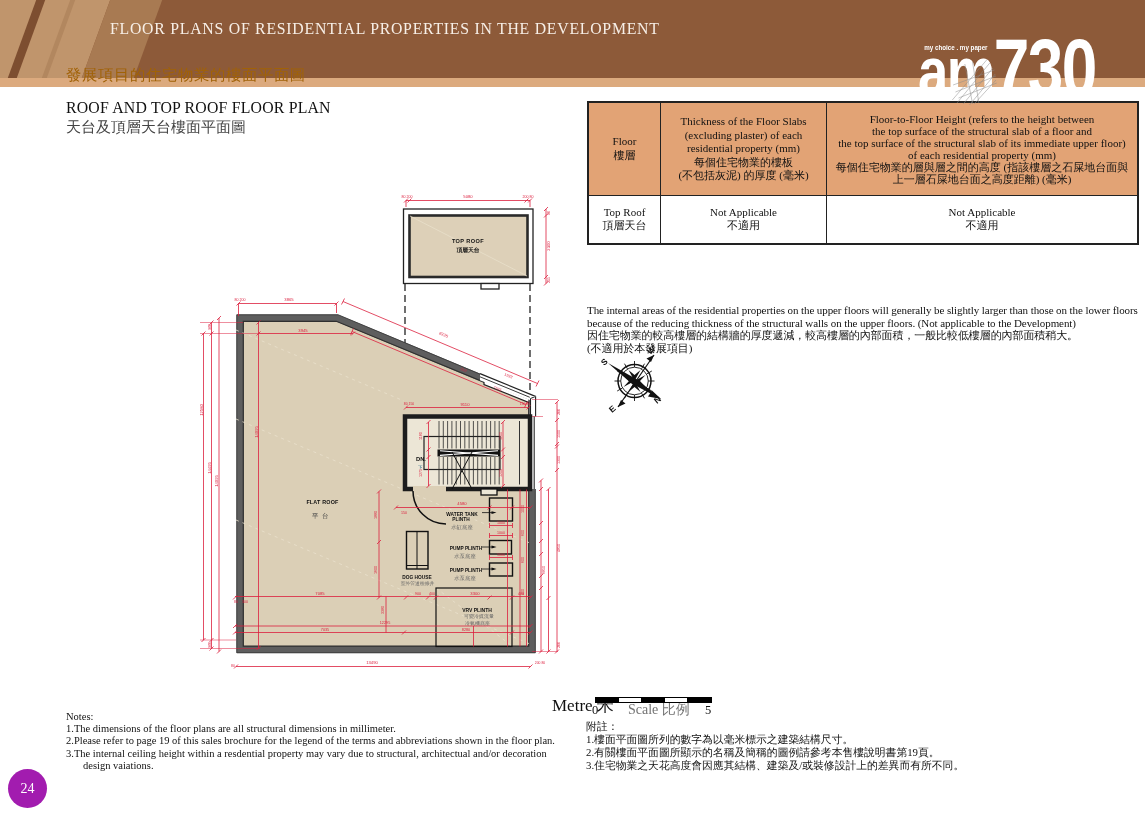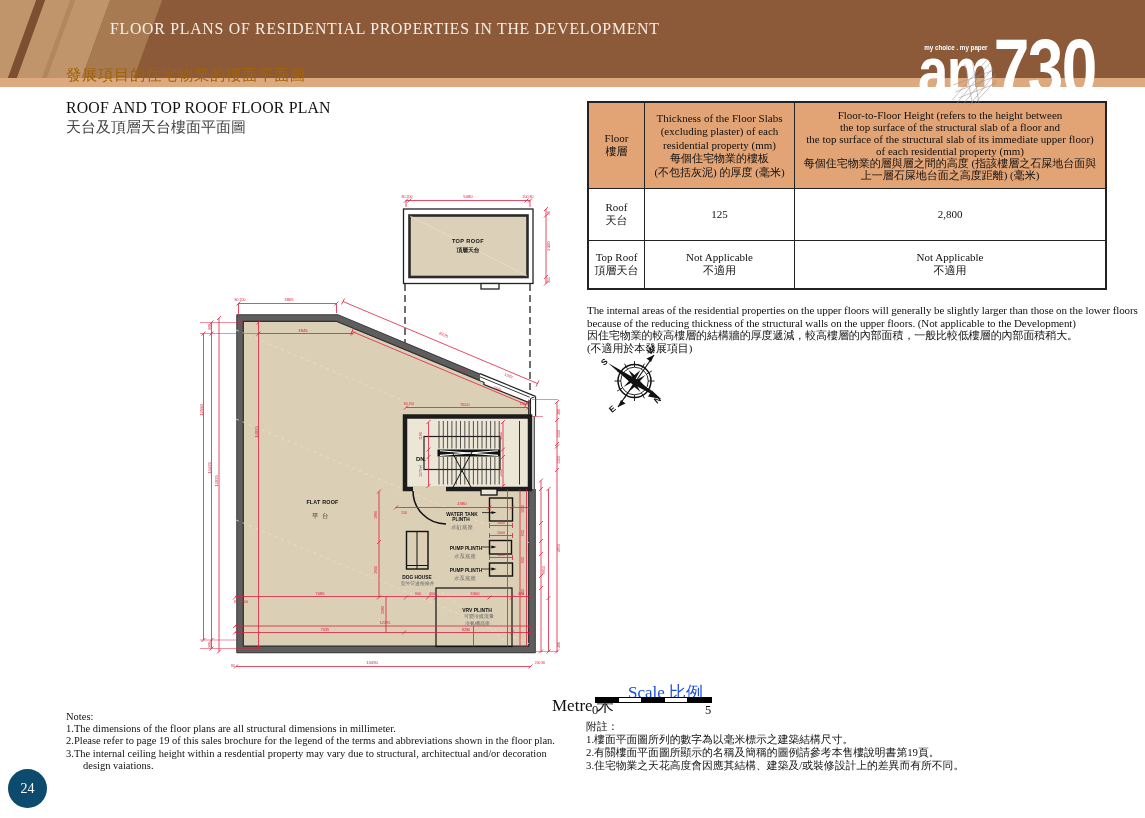--- a/index.html
+++ b/index.html
@@ -46,28 +46,23 @@
   </g>
 </svg>
 
 <div class="abs" style="left:66px;top:99px;font-size:15.8px;font-weight:normal;color:#111;letter-spacing:0.2px;">ROOF AND TOP ROOF FLOOR PLAN</div>
 
 <div class="abs" style="left:66px;top:118px;font-size:15px;color:#444;">天台及頂層天台樓面平面圖</div>
 
 <table class="abs" style="left:587px;top:101px;width:500px;table-layout:fixed;border-collapse:collapse;border:2px solid #222;font-size:11px;color:#111;text-align:center;">
   <tbody>
       <tr style="background:#e2a375;height:86px;">
-    <td style="border:1px solid #222;width:55px;line-height:13.5px;padding:0;">Floor<br>樓層</td>
-    <td style="border:1px solid #222;width:141px;line-height:13.5px;padding:4px;">Thickness of the Floor Slabs<br>(excluding plaster) of each<br>residential property (mm)<br>每個住宅物業的樓板<br>(不包括灰泥) 的厚度 (毫米)</td>
+    <td style="border:1px solid #222;width:55px;line-height:13.5px;padding:8px;">Floor<br>樓層</td>
+    <td style="border:1px solid #222;width:141px;line-height:13.5px;padding:12px;">Thickness of the Floor Slabs<br>(excluding plaster) of each<br>residential property (mm)<br>每個住宅物業的樓板<br>(不包括灰泥) 的厚度 (毫米)</td>
     <td style="border:1px solid #222;width:302px;line-height:12px;padding:4px;">Floor-to-Floor Height (refers to the height between<br>the top surface of the structural slab of a floor and<br>the top surface of the structural slab of its immediate upper floor)<br>of each residential property (mm)<br>每個住宅物業的層與層之間的高度 (指該樓層之石屎地台面與<br>上一層石屎地台面之高度距離) (毫米)</td>
-  </tr>
-  <tr style="height:52px;">
-    <td style="border:1px solid #222;line-height:13.5px;padding:0;">Roof<br>天台</td>
-    <td style="border:1px solid #222;padding:0;">125</td>
-    <td style="border:1px solid #222;padding:0;">2,800</td>
   </tr>
   <tr style="height:49px;">
     <td style="border:1px solid #222;line-height:13.5px;padding:0;">Top Roof<br>頂層天台</td>
     <td style="border:1px solid #222;line-height:13.5px;padding:0;">Not Applicable<br>不適用</td>
     <td style="border:1px solid #222;line-height:13.5px;padding:0;">Not Applicable<br>不適用</td>
   </tr>
 </tbody>
   </table>
 
 <div class="abs" style="left:587px;top:304px;font-size:11px;letter-spacing:-0.09px;line-height:12.6px;color:#111;white-space:nowrap;">
@@ -444,21 +439,21 @@
   <line x1="654" y1="355" x2="618" y2="407" stroke="#111" stroke-width="1.2"></line>
   <polygon points="654,355 646.5,358.5 651,362" fill="#111"></polygon>
   <polygon points="618,407 625.5,403.5 621,400" fill="#111"></polygon>
 
   <text x="604" y="366" font-size="8.5" font-weight="bold" fill="#111" transform="rotate(-40 604 366)">S</text>
   <text x="657" y="404" font-size="8.5" font-weight="bold" fill="#111" transform="rotate(-40 657 404)">N</text>
   <text x="650" y="355" font-size="8.5" font-weight="bold" fill="#111" transform="rotate(-40 650 355)">W</text>
   <text x="612" y="413" font-size="8.5" font-weight="bold" fill="#111" transform="rotate(-40 612 413)">E</text>
 </svg>
 
-<div class="abs" style="left:628px;top:681px;font-size:17px;color:#1d4ed8;">Scale 比例</div>
+<div class="abs" style="left:628px;top:701px;font-size:14px;color:#737373;">Scale 比例</div>
 <div class="abs" style="left:552px;top:694px;font-size:17px;color:#111;">Metre 米</div>
 <div class="abs" style="left:595px;top:697px;width:117px;height:6px;background:#000;"></div>
 <div class="abs" style="left:619px;top:698px;width:22px;height:4px;background:#fff;"></div>
 <div class="abs" style="left:665px;top:698px;width:22px;height:4px;background:#fff;"></div>
 <div class="abs" style="left:592px;top:703px;font-size:12.5px;color:#111;">0</div>
 <div class="abs" style="left:705px;top:703px;font-size:12.5px;color:#111;">5</div>
 
 <div class="abs" style="left:66px;top:711px;font-size:10.5px;line-height:12.2px;color:#111;white-space:nowrap;">
 Notes:<br>
 1.The dimensions of the floor plans are all structural dimensions in millimeter.<br>
@@ -467,13 +462,13 @@
 <span style="margin-left:17px;margin-top:16px;">design vaiations.</span>
 </div>
 
 <div class="abs" style="left:586px;top:720px;font-size:10.8px;line-height:13px;color:#111;white-space:nowrap;">
 附註：<br>
 1.樓面平面圖所列的數字為以毫米標示之建築結構尺寸。<br>
 2.有關樓面平面圖所顯示的名稱及簡稱的圖例請參考本售樓說明書第19頁。<br>
 3.住宅物業之天花高度會因應其結構、建築及/或裝修設計上的差異而有所不同。
 </div>
 
-<div class="abs" style="left:8px;top:769px;width:39px;height:39px;border-radius:50%;background:#0c4a6e;color:#fff;text-align:center;line-height:39px;font-size:14px;">24</div>
+<div class="abs" style="left:8px;top:769px;width:39px;height:39px;border-radius:50%;background:#a21caf;color:#fff;text-align:center;line-height:39px;font-size:14px;">24</div>
 
 </body></html>

